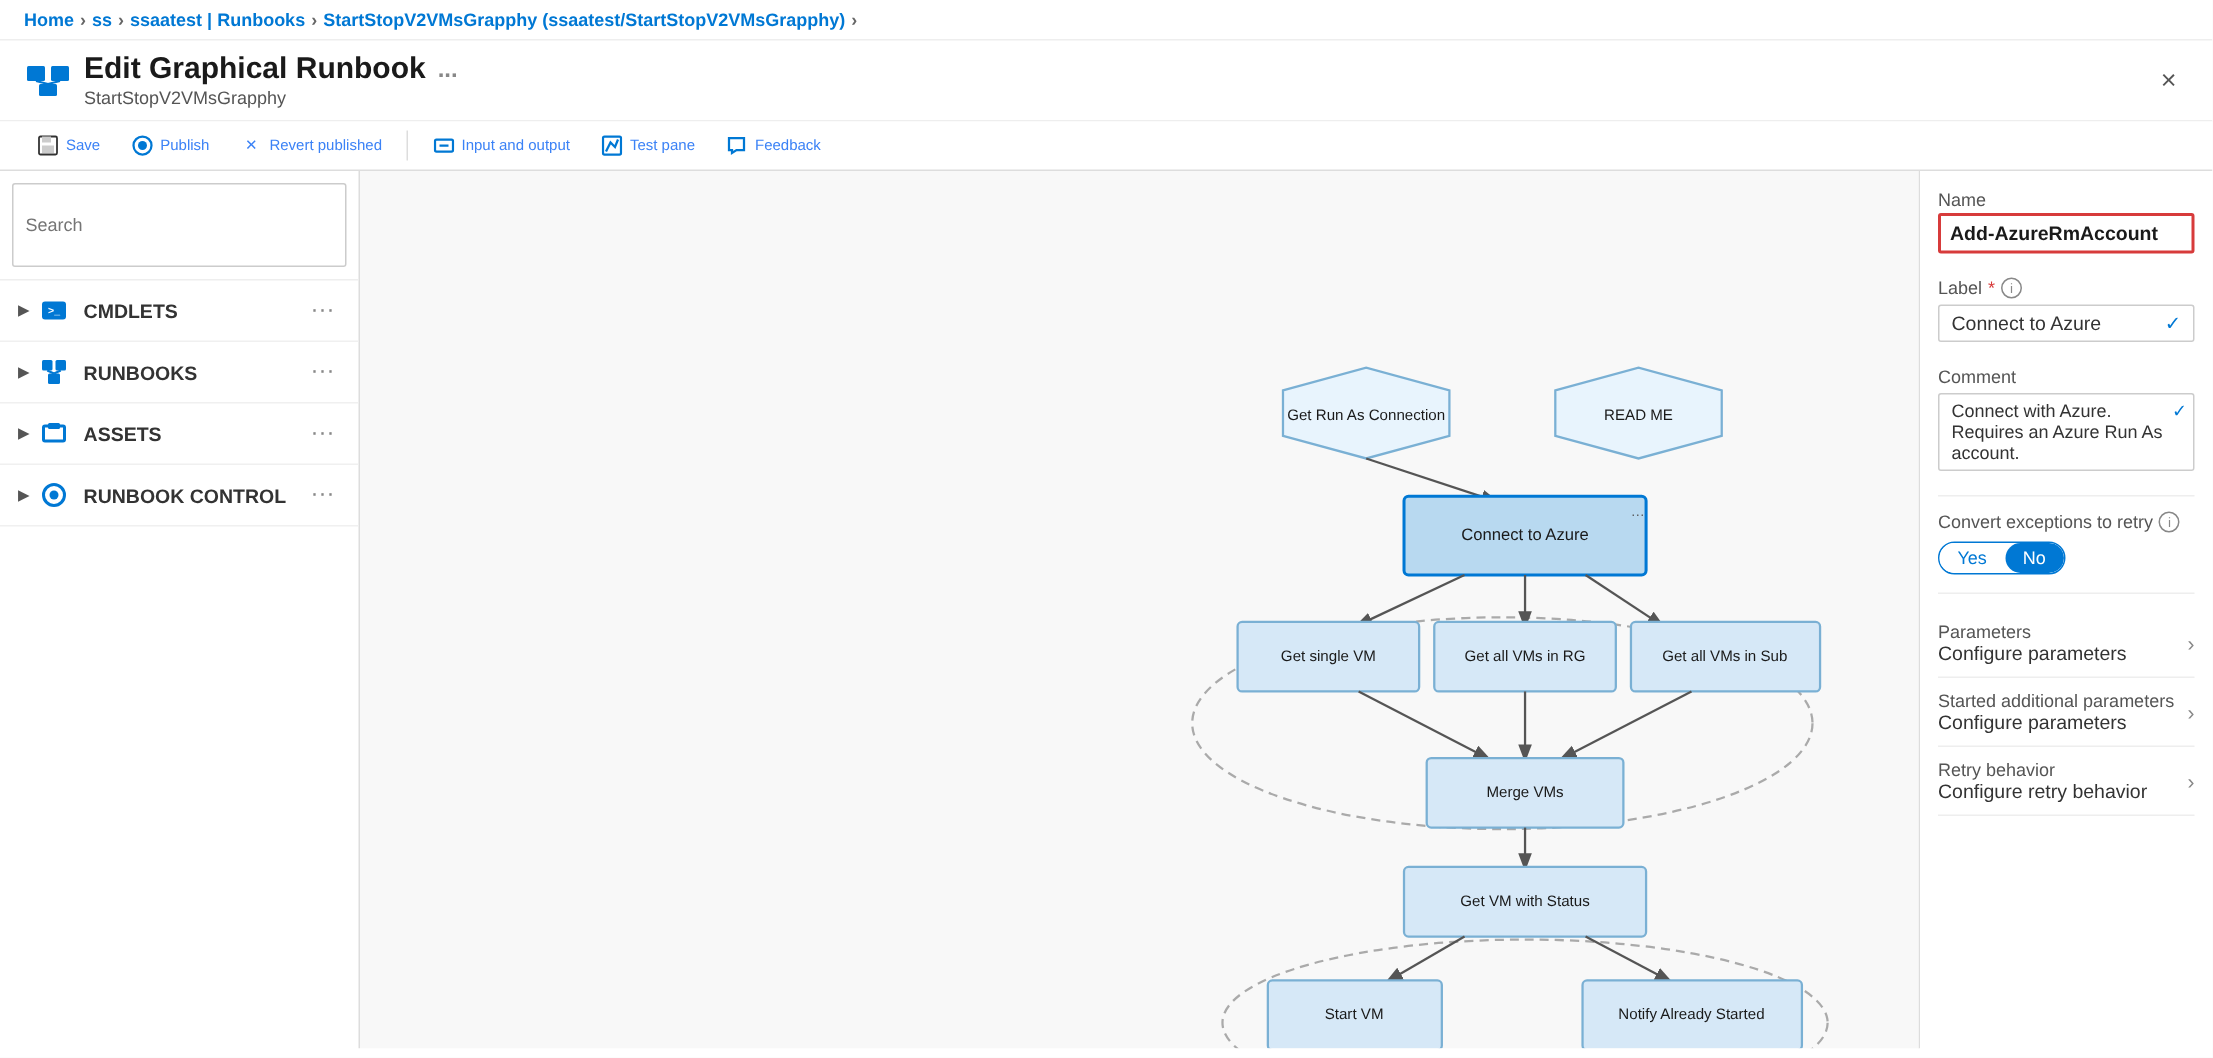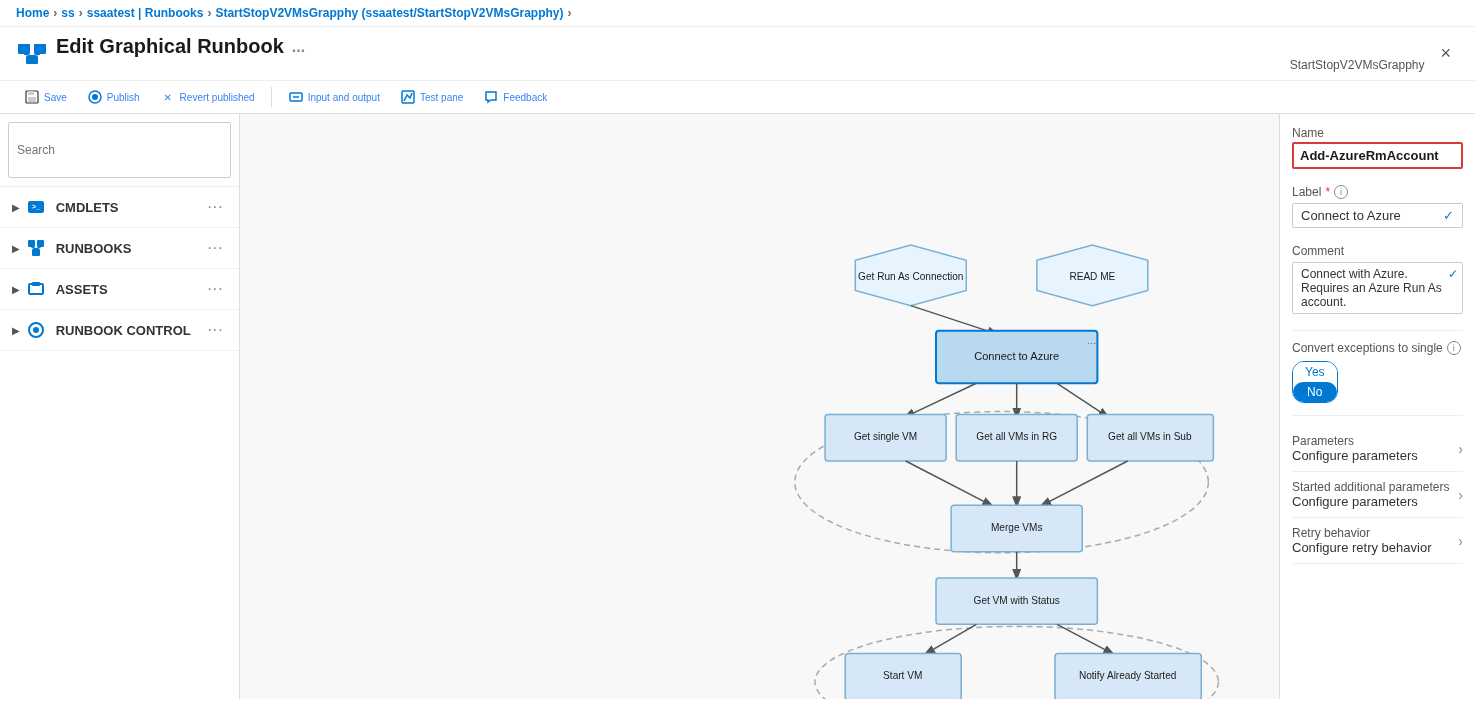--- a/index.html
+++ b/index.html
@@ -6,21 +6,21 @@
     body { font-family: 'Segoe UI', Arial, sans-serif; font-size: 13px; color: #333; background: #fff; overflow: hidden; }
 
     
     .breadcrumb { padding: 6px 16px; font-size: 12px; color: #0078d4; display: flex; align-items: center; gap: 4px; border-bottom: 1px solid #eee; font-weight: bold; }
     .breadcrumb span { color: #666; }
     .breadcrumb a { color: #0078d4; text-decoration: none; }
 
     
     .header { display: flex; align-items: center; padding: 8px 16px; border-bottom: 1px solid #eee; gap: 8px; }
     .header-icon { width: 32px; height: 32px; }
-    .header-title-block { flex: 1; text-align: right; }
+    .header-title-block { flex: 1; }
     .header-title { font-size: 20px; font-weight: 600; color: #1a1a1a; display: flex; align-items: center; gap: 8px; }
     .header-subtitle { font-size: 12px; color: #555; }
     .header-dots { color: #888; cursor: pointer; font-size: 16px; }
     .close-btn { margin-left: auto; cursor: pointer; font-size: 18px; color: #555; border: none; background: none; padding: 4px 8px; }
 
     
     .toolbar { display: flex; align-items: center; padding: 4px 16px; border-bottom: 1px solid #ddd; gap: 4px; background: #fff; }
     .toolbar-btn { display: flex; align-items: center; gap: 4px; padding: 4px 8px; border: none; background: none; cursor: pointer; color: #3b82f6; font-size: 10px; border-radius: 2px; }
     .toolbar-sep { width: 1px; height: 20px; background: #ddd; margin: 0 4px; }
     .toolbar-icon { width: 16px; height: 16px; display: inline-flex; align-items: center; justify-content: center; }
@@ -49,21 +49,21 @@
     .panel-value { font-size: 13px; font-weight: 600; color: #1a1a1a; padding: 4px 6px; border: 2px solid #d73b3b; background: #fff; border-radius: 2px; }
     .panel-field-label { font-size: 12px; color: #555; margin-bottom: 4px; display: flex; align-items: flex-end; gap: 4px; }
     .required { color: #d73b3b; }
     .panel-input { width: 100%; border: 1px solid #ccc; border-radius: 2px; padding: 4px 8px; font-size: 13px; display: flex; align-items: center; justify-content: space-between; }
     .panel-input-check { color: #0078d4; }
     .panel-textarea { width: 100%; border: 1px solid #ccc; border-radius: 2px; padding: 4px 8px; font-size: 12px; min-height: 50px; resize: none; color: #333; display: flex; position: relative; }
     .panel-textarea-content { flex: 1; font-size: 12px; color: #333; }
     .panel-textarea-check { color: #0078d4; position: absolute; right: 4px; top: 4px; }
     .convert-section { margin-bottom: 12px; }
     .convert-label { font-size: 12px; color: #555; margin-bottom: 6px; display: flex; align-items: center; gap: 4px; }
-    .toggle-group { display: flex; border: 1px solid #0078d4; border-radius: 12px; overflow: hidden; width: fit-content; flex-direction: column; }
+    .toggle-group { display: flex; border: 1px solid #0078d4; border-radius: 12px; overflow: hidden; width: fit-content; }
     .toggle-btn { padding: 3px 12px; font-size: 12px; cursor: pointer; border: none; background: #fff; color: #0078d4; }
     .toggle-btn.active { background: #0078d4; color: #fff; border-radius: 10px; }
     .panel-divider { border: none; border-top: 1px solid #eee; margin: 10px 0; }
     .panel-nav-item { display: flex; justify-content: space-between; align-items: center; padding: 8px 0; border-bottom: 1px solid #eee; cursor: pointer; }
     .panel-nav-label { font-size: 12px; color: #555; }
     .panel-nav-value { font-size: 13px; color: #333; }
     .panel-nav-chevron { color: #888; font-size: 14px; }
     .info-icon { display: inline-flex; align-items: center; justify-content: center; width: 14px; height: 14px; border-radius: 50%; border: 1px solid #888; color: #888; font-size: 9px; cursor: pointer; }
   </style>
 </head>
@@ -296,21 +296,21 @@
       <div class="panel-textarea" style="position:relative; min-height:52px;">
         <span class="panel-textarea-content">Connect with Azure.  Requires an Azure Run As account.</span>
         <span class="panel-textarea-check" style="position:absolute; right:4px; top:4px; color:#0078d4;">✓</span>
       </div>
     </div>
 
     <hr class="panel-divider">
 
     <div class="convert-section">
       <div class="convert-label">
-        <span>Convert exceptions to single</span>
+        <span>Convert exceptions to retry</span>
         <span class="info-icon">i</span>
       </div>
       <div class="toggle-group">
         <button class="toggle-btn">Yes</button>
         <button class="toggle-btn active">No</button>
       </div>
     </div>
 
     <hr class="panel-divider">
 

